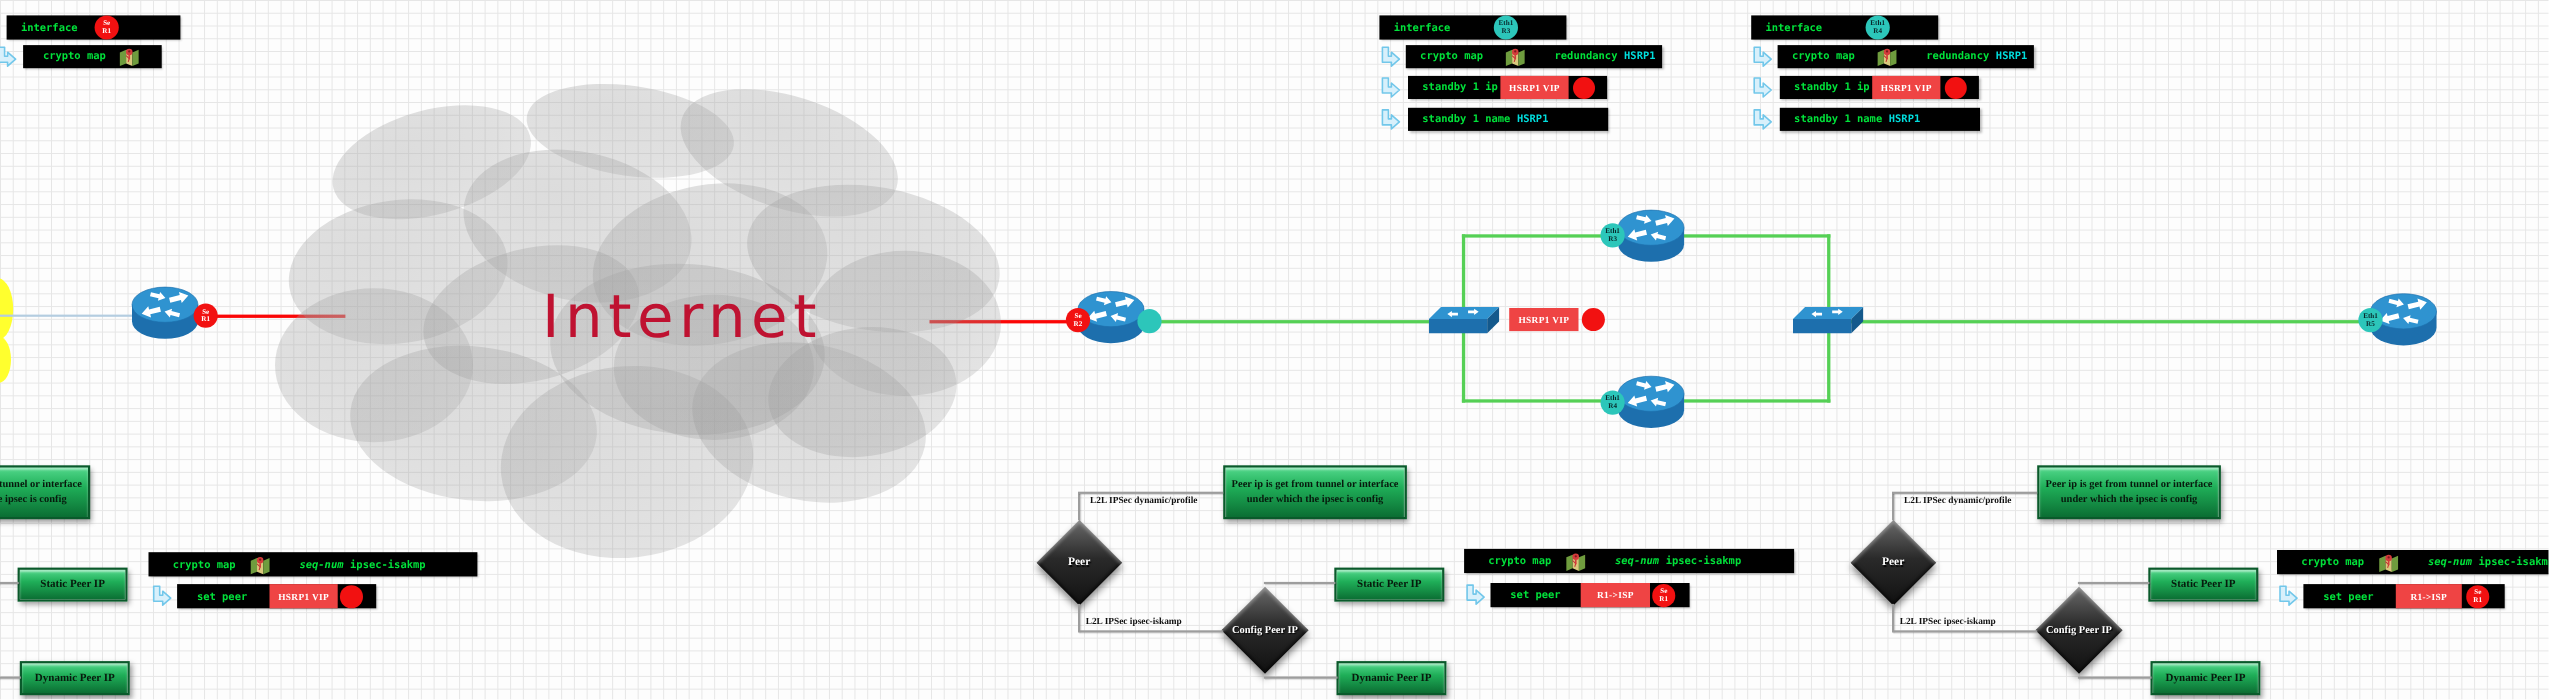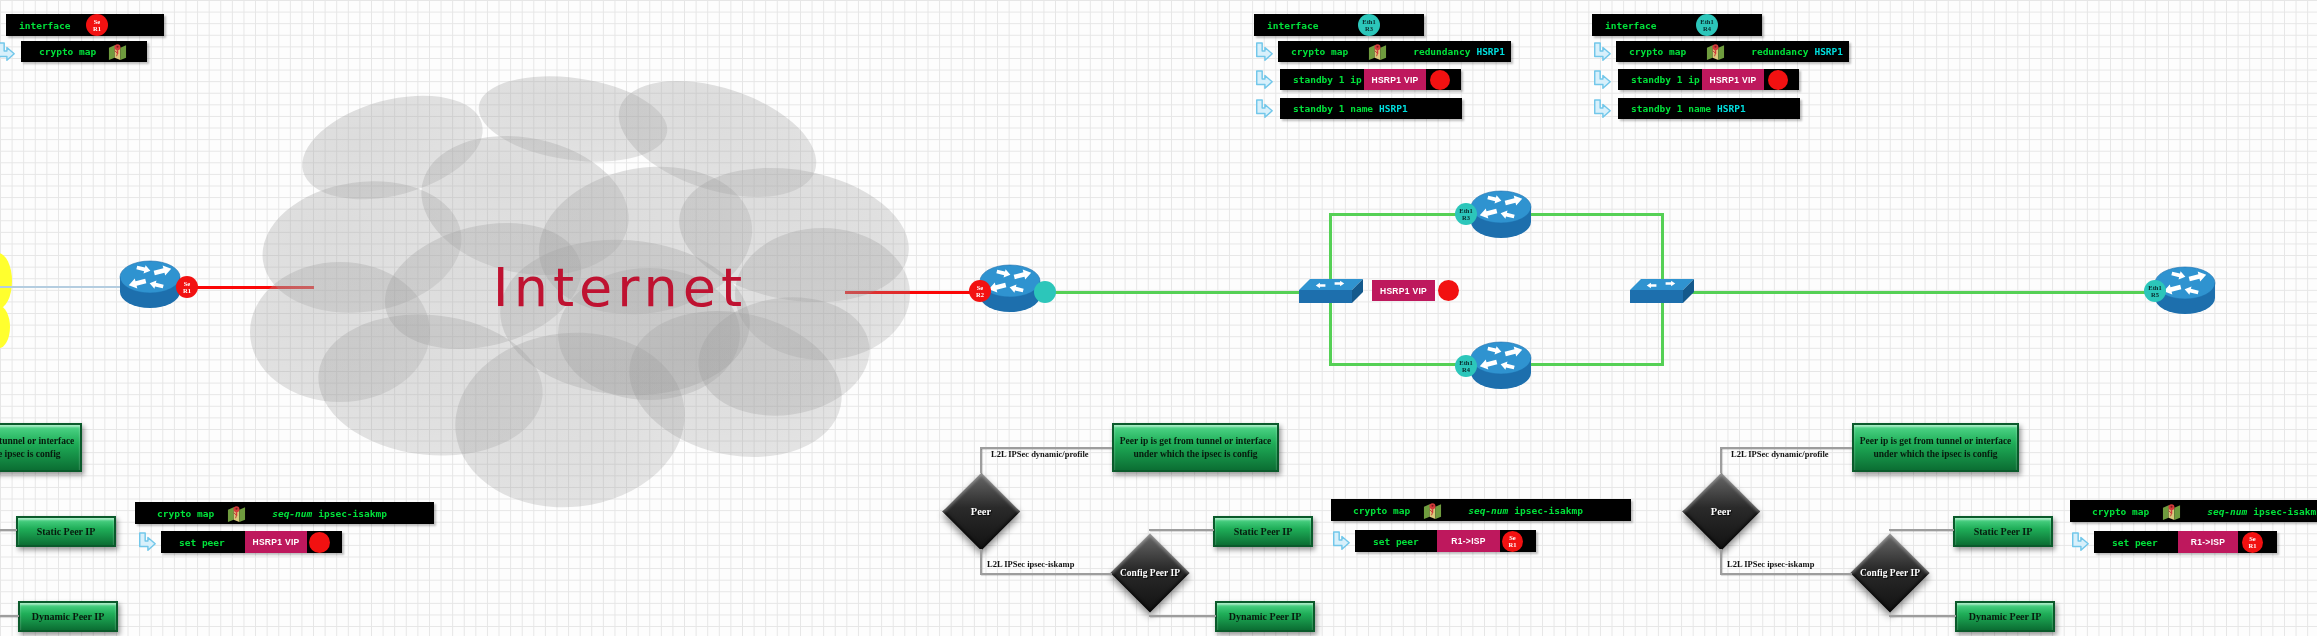--- a/index.html
+++ b/index.html
@@ -39,23 +39,23 @@
   .dot.teal{background:#2cc6ba;}
 
   
   .cfg-row{position:absolute;z-index:6;display:flex;align-items:flex-start;}
   .bar{position:relative;background:#000;display:flex;align-items:center;height:21px;
     box-shadow:1.5px 1.5px 2px rgba(0,0,0,.25);}
   .mono{font-family:"DejaVu Sans Mono",monospace;font-weight:bold;font-size:9.5px;
     color:#00e23a;white-space:pre;}
   .cyan{color:#00dede;}
   .ital{font-style:italic;}
-  .chip{position:absolute;top:0;height:21px;background:#be185d;color:#fff;
+  .chip{position:absolute;top:0;height:21px;background:#ef4444;color:#fff;
     display:flex;align-items:center;justify-content:center;
-    font-family:Liberation Sans, sans-serif;font-weight:bold;font-size:8.5px;letter-spacing:.3px;}
+    font-family:Liberation Serif, serif;font-weight:bold;font-size:8.5px;letter-spacing:.3px;}
   .arrow-ic{width:20px;height:22px;flex:0 0 auto;}
   .map-ic{width:19px;height:19px;}
 
   
   .flow{position:absolute;top:0;height:636px;width:380px;z-index:5;}
   .gbox{position:absolute;display:flex;flex-direction:column;align-items:center;justify-content:center;
     text-align:center;font-family:"Liberation Serif",serif;font-weight:bold;color:#071a0d;
     background:linear-gradient(180deg,#52d88b 0%,#1fae58 40%,#0b6e33 100%);
     border:2px solid #0a5a2b;
     box-shadow:2px 3px 5px rgba(0,0,0,.4), inset 0 2px 2px rgba(255,255,255,.5);}

